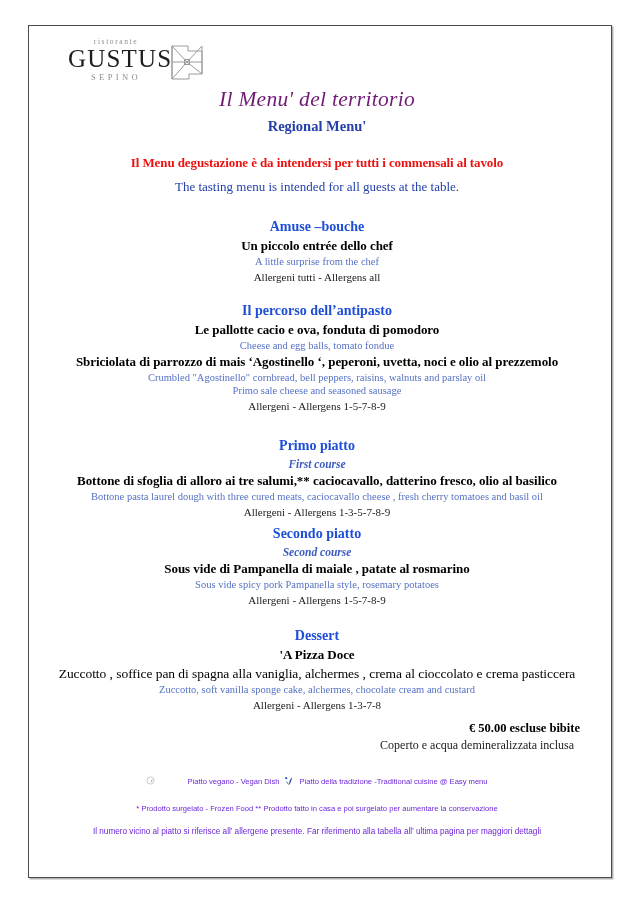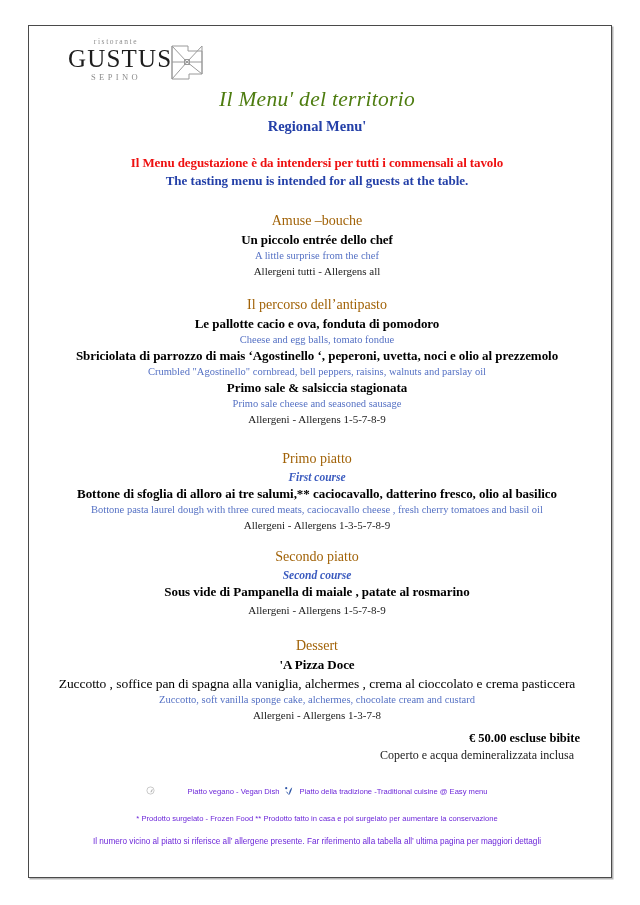--- a/index.html
+++ b/index.html
@@ -75,21 +75,21 @@
     left: 100px;
     top: 6px;
   }
 
   
   .main-title {
     text-align: center;
     font-size: 21.5px;
     font-style: italic;
     font-family: "Liberation Serif", serif;
-    color: #4d7c0f;
+    color: #701a75;
     margin-top: 56px;
     letter-spacing: 0.3px;
   }
   .sub-title {
     text-align: center;
     font-size: 14.5px;
     font-weight: bold;
     color: #2440a8;
     margin-top: 6px;
   }
@@ -99,33 +99,33 @@
   }
   .notice-it {
     font-size: 13px;
     font-weight: bold;
     color: #ee1111;
     letter-spacing: -0.1px;
     font-family: Liberation Serif, serif;
   }
   .notice-en {
     font-size: 13px;
-    font-weight: bold;
+    font-weight: normal;
     color: #2440a8;
-    margin-top: 2px;
+    margin-top: 8px;
   }
 
   
   .section {
     text-align: center;
   }
   .section-title {
     font-size: 14px;
-    font-weight: normal;
-    color: #a16207;
+    font-weight: bold;
+    color: #1d4ed8;
     text-align: center;
   }
   .section-sub {
     font-size: 11.5px;
     font-style: italic;
     font-weight: bold;
     color: #3b5bbf;
     margin-top: 4px;
   }
   .dish-it {
@@ -146,21 +146,21 @@
   }
   .allergens {
     font-size: 11px;
     color: #1a1a1a;
     margin-top: 4px;
   }
 
   .sec-amuse { margin-top: 24px; }
   .sec-antipasto { margin-top: 20px; }
   .sec-primo { margin-top: 26px; }
-  .sec-secondo { margin-top: 18px; }
+  .sec-secondo { margin-top: 8px; }
   .sec-dessert { margin-top: 22px; }
 
   
   .price-block {
     margin-top: 10px;
     text-align: right;
     padding-right: 14px;
   }
   .price-main {
     font-size: 12.5px;
@@ -248,37 +248,37 @@
     <div class="dish-en">A little surprise from the chef</div>
     <div class="allergens">Allergeni tutti - Allergens  all</div>
   </div>
 
   <div class="section sec-antipasto">
     <div class="section-title">Il percorso dell’antipasto</div>
     <div class="dish-it">Le pallotte cacio e ova, fonduta di pomodoro</div>
     <div class="dish-en">Cheese and egg balls, tomato fondue</div>
     <div class="dish-it">Sbriciolata di parrozzo di mais ‘Agostinello ‘, peperoni, uvetta, noci e olio al prezzemolo</div>
     <div class="dish-en">Crumbled "Agostinello" cornbread, bell peppers, raisins, walnuts and parslay oil</div>
-    <div class="dish-it">Primo sale &amp; salsiccia stagionata</div>
     <div class="dish-en">Primo sale cheese and seasoned sausage</div>
     <div class="allergens">Allergeni - Allergens  1-5-7-8-9</div>
   </div>
 
   <div class="section sec-primo">
     <div class="section-title">Primo piatto</div>
     <div class="section-sub">First course</div>
     <div class="dish-it">Bottone di sfoglia di alloro ai tre salumi,** caciocavallo, datterino fresco, olio al basilico</div>
     <div class="dish-en">Bottone  pasta laurel dough with three cured meats, caciocavallo cheese , fresh cherry tomatoes and basil oil</div>
     <div class="allergens">Allergeni - Allergens 1-3-5-7-8-9</div>
   </div>
 
   <div class="section sec-secondo">
     <div class="section-title">Secondo piatto</div>
     <div class="section-sub">Second course</div>
     <div class="dish-it">Sous vide di Pampanella di maiale , patate al rosmarino</div>
+    <div class="dish-en">Sous vide spicy pork Pampanella style, rosemary potatoes</div>
     <div class="allergens">Allergeni - Allergens  1-5-7-8-9</div>
   </div>
 
   <div class="section sec-dessert">
     <div class="section-title">Dessert</div>
     <div class="dish-it">'A Pizza Doce</div>
     <div class="dish-it regular">Zuccotto , soffice pan di spagna alla vaniglia, alchermes , crema al cioccolato e crema pasticcera</div>
     <div class="dish-en">Zuccotto, soft vanilla sponge cake, alchermes, chocolate cream and custard</div>
     <div class="allergens">Allergeni - Allergens  1-3-7-8</div>
   </div>

